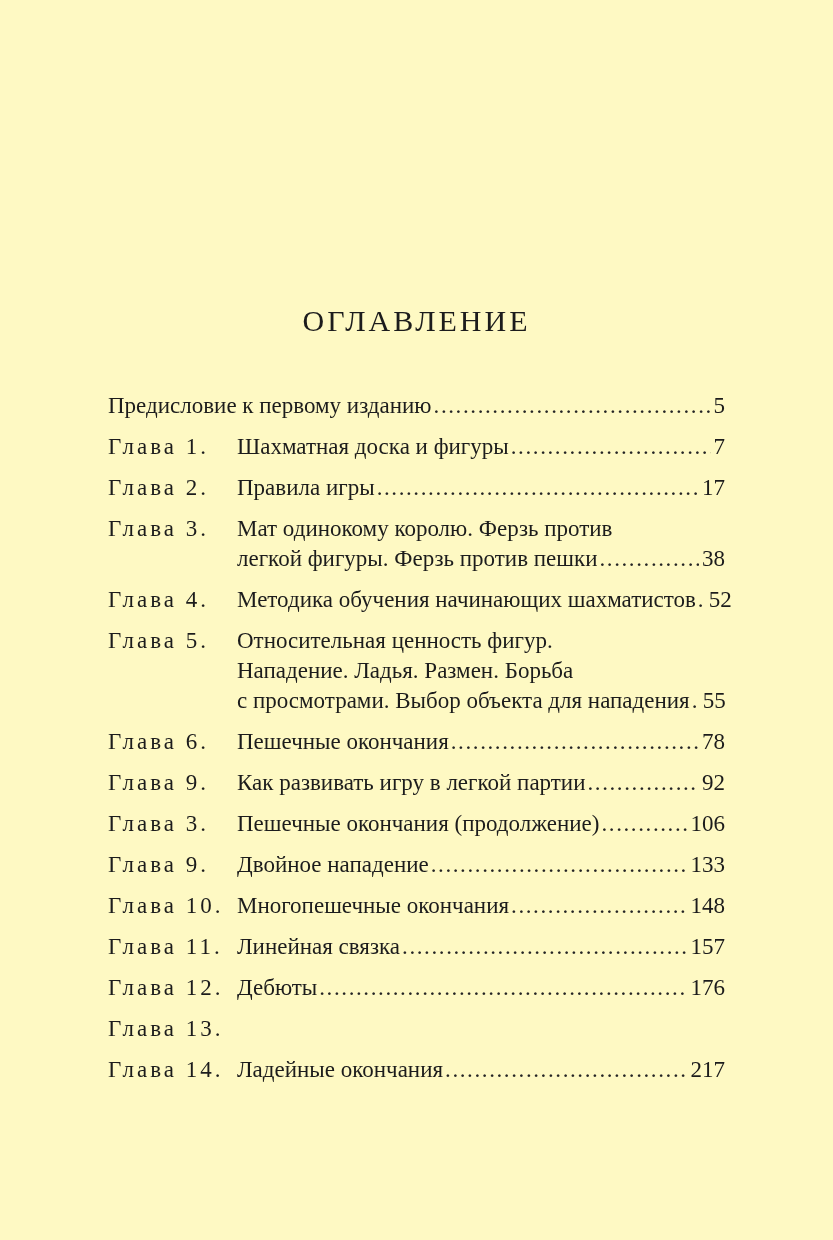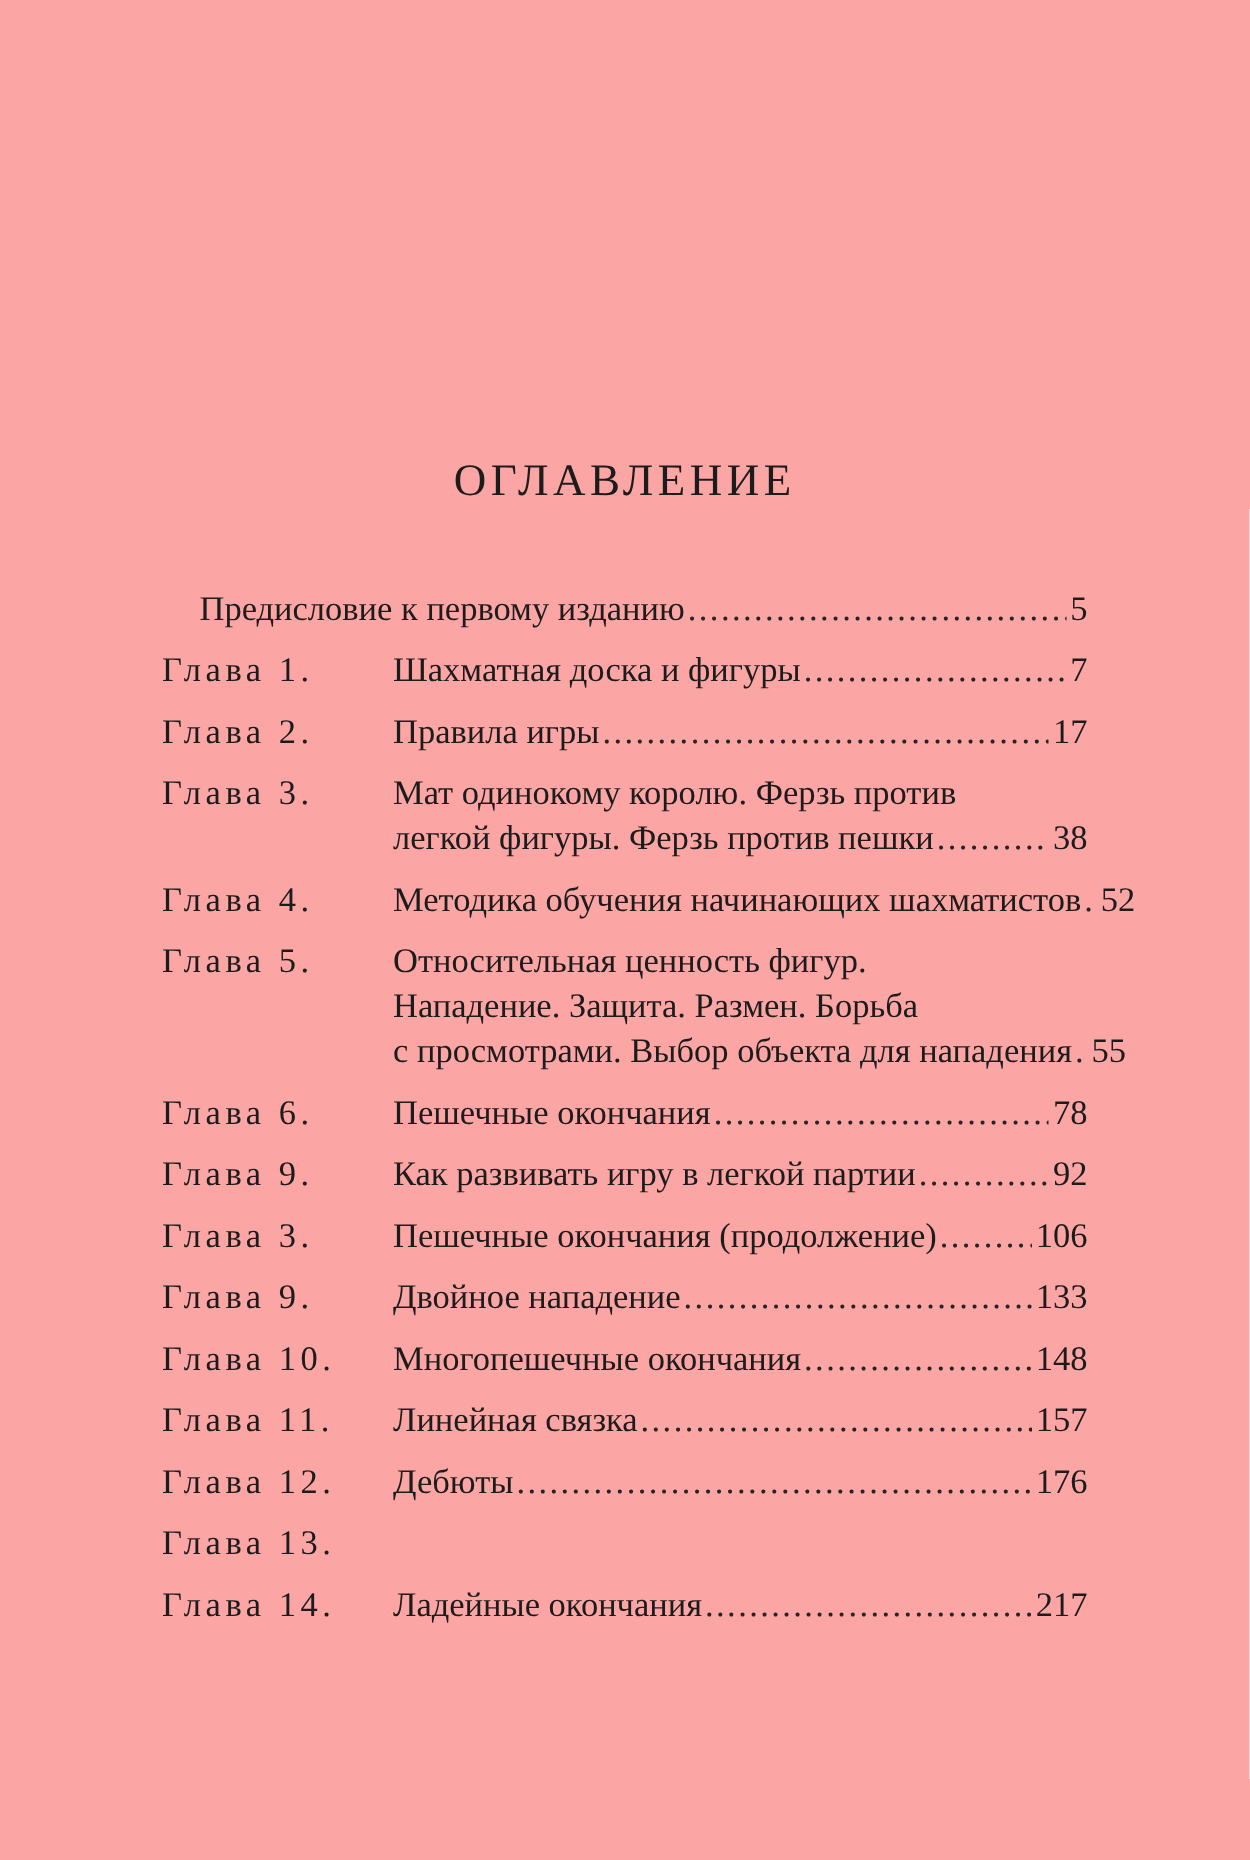--- a/index.html
+++ b/index.html
@@ -37,41 +37,41 @@
   .toc-label {
     flex: 0 0 129px;
     letter-spacing: 3px;
     white-space: nowrap;
   }
 
   .toc-body { flex: 1 1 auto; min-width: 0; }
 
   .toc-line { display: flex; align-items: baseline; }
 
-  .line-text { white-space: nowrap; margin-left: 25px; }
+  .line-text { white-space: nowrap; }
 
   .leader {
     flex: 1 1 auto;
     overflow: hidden;
     white-space: nowrap;
     min-width: 8px;
     margin-left: 2px;
   }
   .leader::before {
     content: "........................................................................................................................";
     letter-spacing: 1.6px;
     color: #242424;
   }
 
   .page-num { white-space: nowrap; padding-left: 3px; }
 </style>
 </head>
 <body>
 
-<div class="page" style="color: rgb(28, 28, 28); background: #fca5a5;">
+<div class="page" style="color: rgb(28, 28, 28); background: #fef9c3;">
   <h1 class="toc-title">ОГЛАВЛЕНИЕ</h1>
   <div class="toc">
       <div class="toc-entry no-label">
         <div class="toc-body">
           <div class="toc-line">
             <span class="line-text">Предисловие к первому изданию</span>
             <span class="leader"></span>
             <span class="page-num">5</span>
           </div>
         </div>
@@ -119,21 +119,21 @@
           </div>
         </div>
       </div>
       <div class="toc-entry">
         <div class="toc-label">Глава 5.</div>
         <div class="toc-body">
           <div class="toc-line">
             <span class="line-text">Относительная ценность фигур.</span>
           </div>
           <div class="toc-line">
-            <span class="line-text">Нападение. Защита. Размен. Борьба</span>
+            <span class="line-text">Нападение. Ладья. Размен. Борьба</span>
           </div>
           <div class="toc-line">
             <span class="line-text">с просмотрами. Выбор объекта для нападения</span>
             <span class="leader"></span>
             <span class="page-num">55</span>
           </div>
         </div>
       </div>
       <div class="toc-entry">
         <div class="toc-label">Глава 6.</div>

